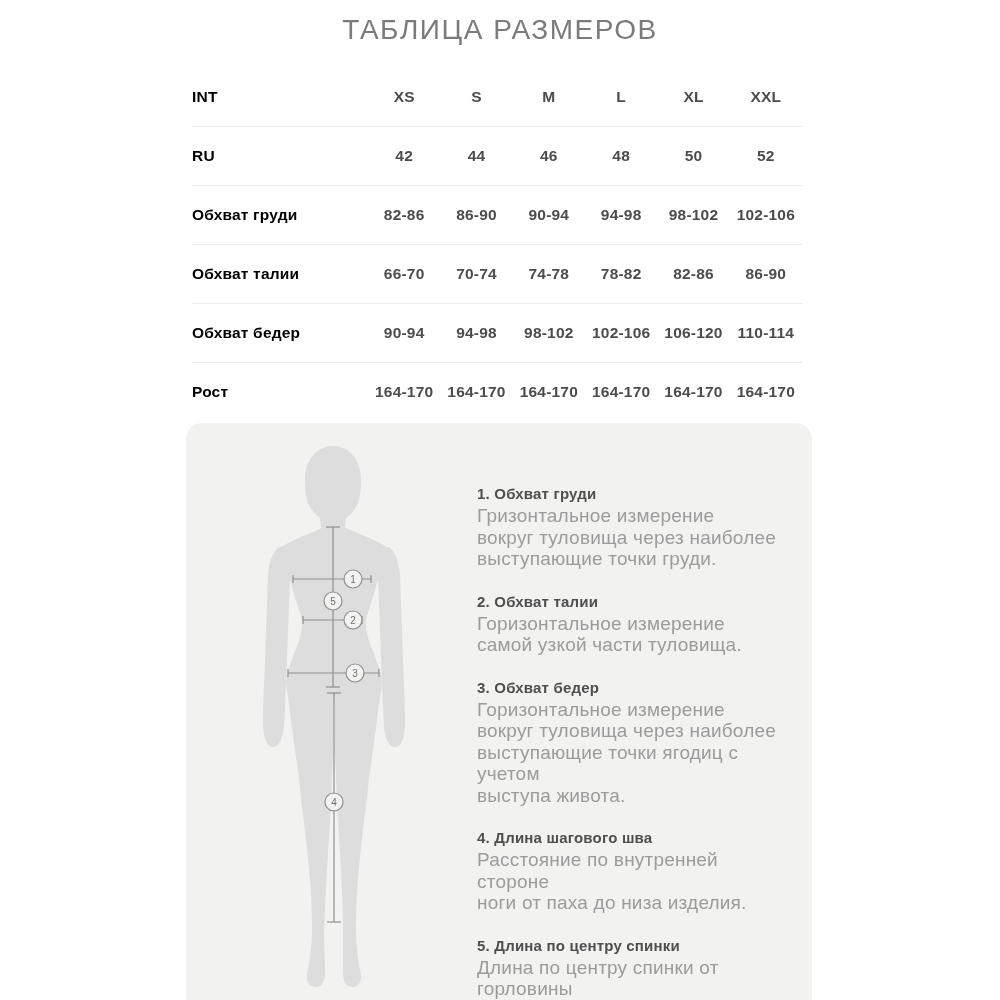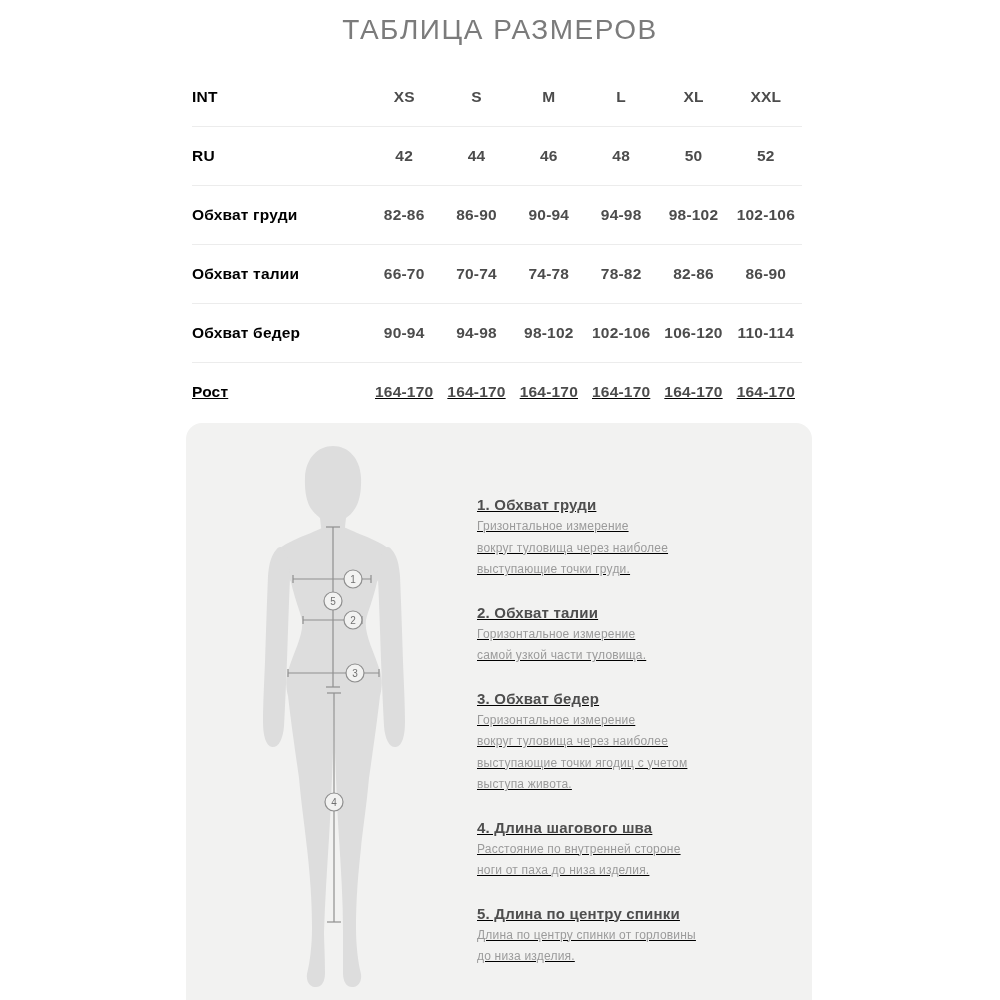--- a/index.html
+++ b/index.html
@@ -10,42 +10,42 @@
   .title {
     position:absolute; top:14px; left:0; width:1000px; margin:0;
     text-align:center; font-size:28px; font-weight:400;
     letter-spacing:1.5px; color:#7b7b7b;
   }
   .size-table { position:absolute; left:192px; top:68px; width:610px; }
   .trow {
     display:grid; grid-template-columns:176px repeat(6, 1fr);
     height:58px; align-items:center; border-bottom:1px solid #ececec;
   }
-  .trow:last-child { border-bottom:none;text-decoration:underline; }
+  .trow:last-child { border-bottom:none; }
   .tlabel {
     text-align:left; font-size:15.5px; font-weight:600;
     color:#000000; letter-spacing:0.2px;
   }
   .tcell {
     text-align:center; font-size:15.5px; font-weight:600;
     color:#4c4c4c; letter-spacing:0.2px;
   }
   .panel {
     position:absolute; left:186px; top:423px; width:626px; height:577px;
     background:#f2f2f1; border-radius:16px 16px 0 0;
   }
   .figure-svg { position:absolute; left:44px; top:7px; width:240px; height:570px; }
   .descs { position:absolute; left:291px; top:56px; width:315px; }
-  .desc-s { margin:15px 0 21px 0;text-decoration:underline; }
+  .desc-s { margin:4px 0 21px 0; }
   .desc-h {
     font-size:15px; font-weight:700; color:#4e4e4e;
     letter-spacing:0.2px; line-height:22px;
   }
   .desc-l {
-    font-size:12px; font-weight:400; color:#9b9b9b;
+    font-size:19px; font-weight:400; color:#9b9b9b;
     letter-spacing:0.2px; line-height:21.5px;
   }
 </style>
 </head>
 <body>
 
 <div class="page">
 
   <h1 class="title">ТАБЛИЦА РАЗМЕРОВ</h1>
 

